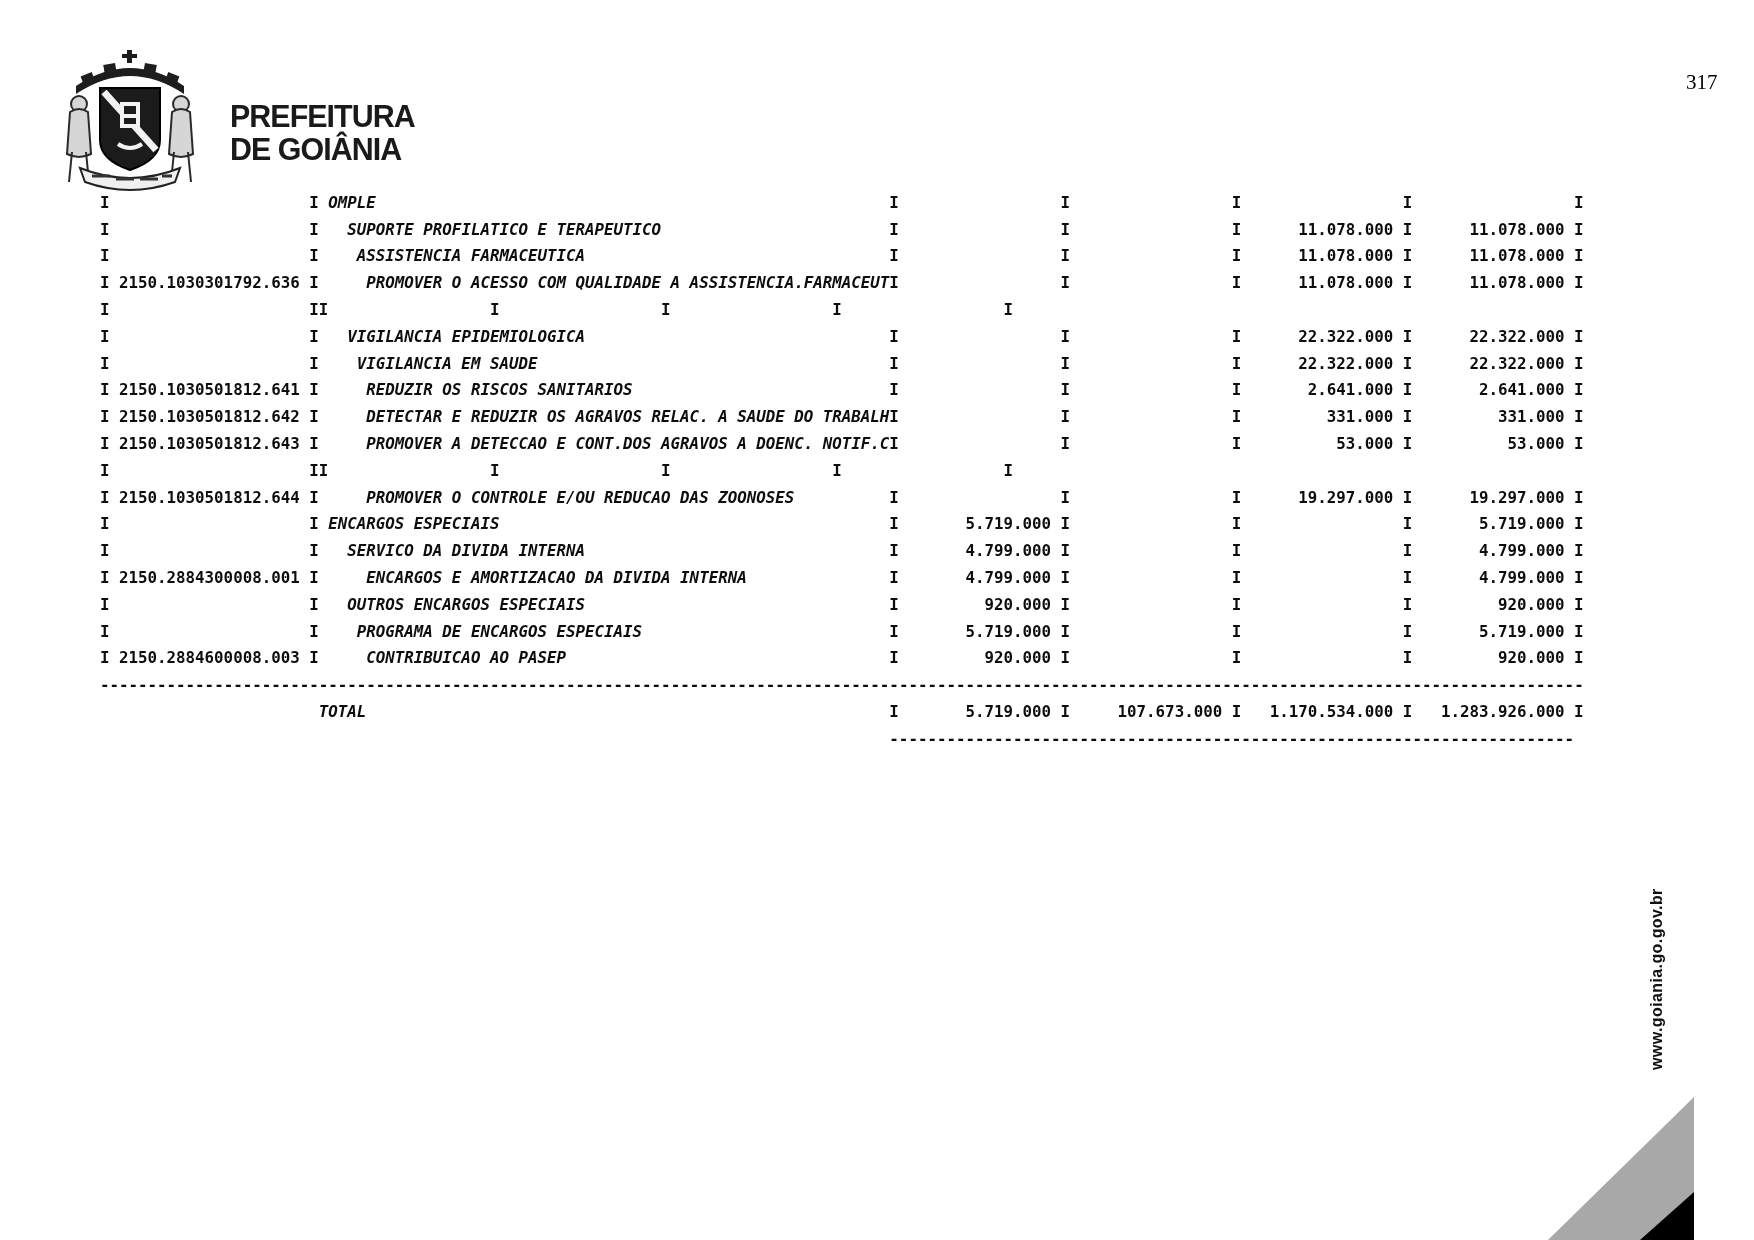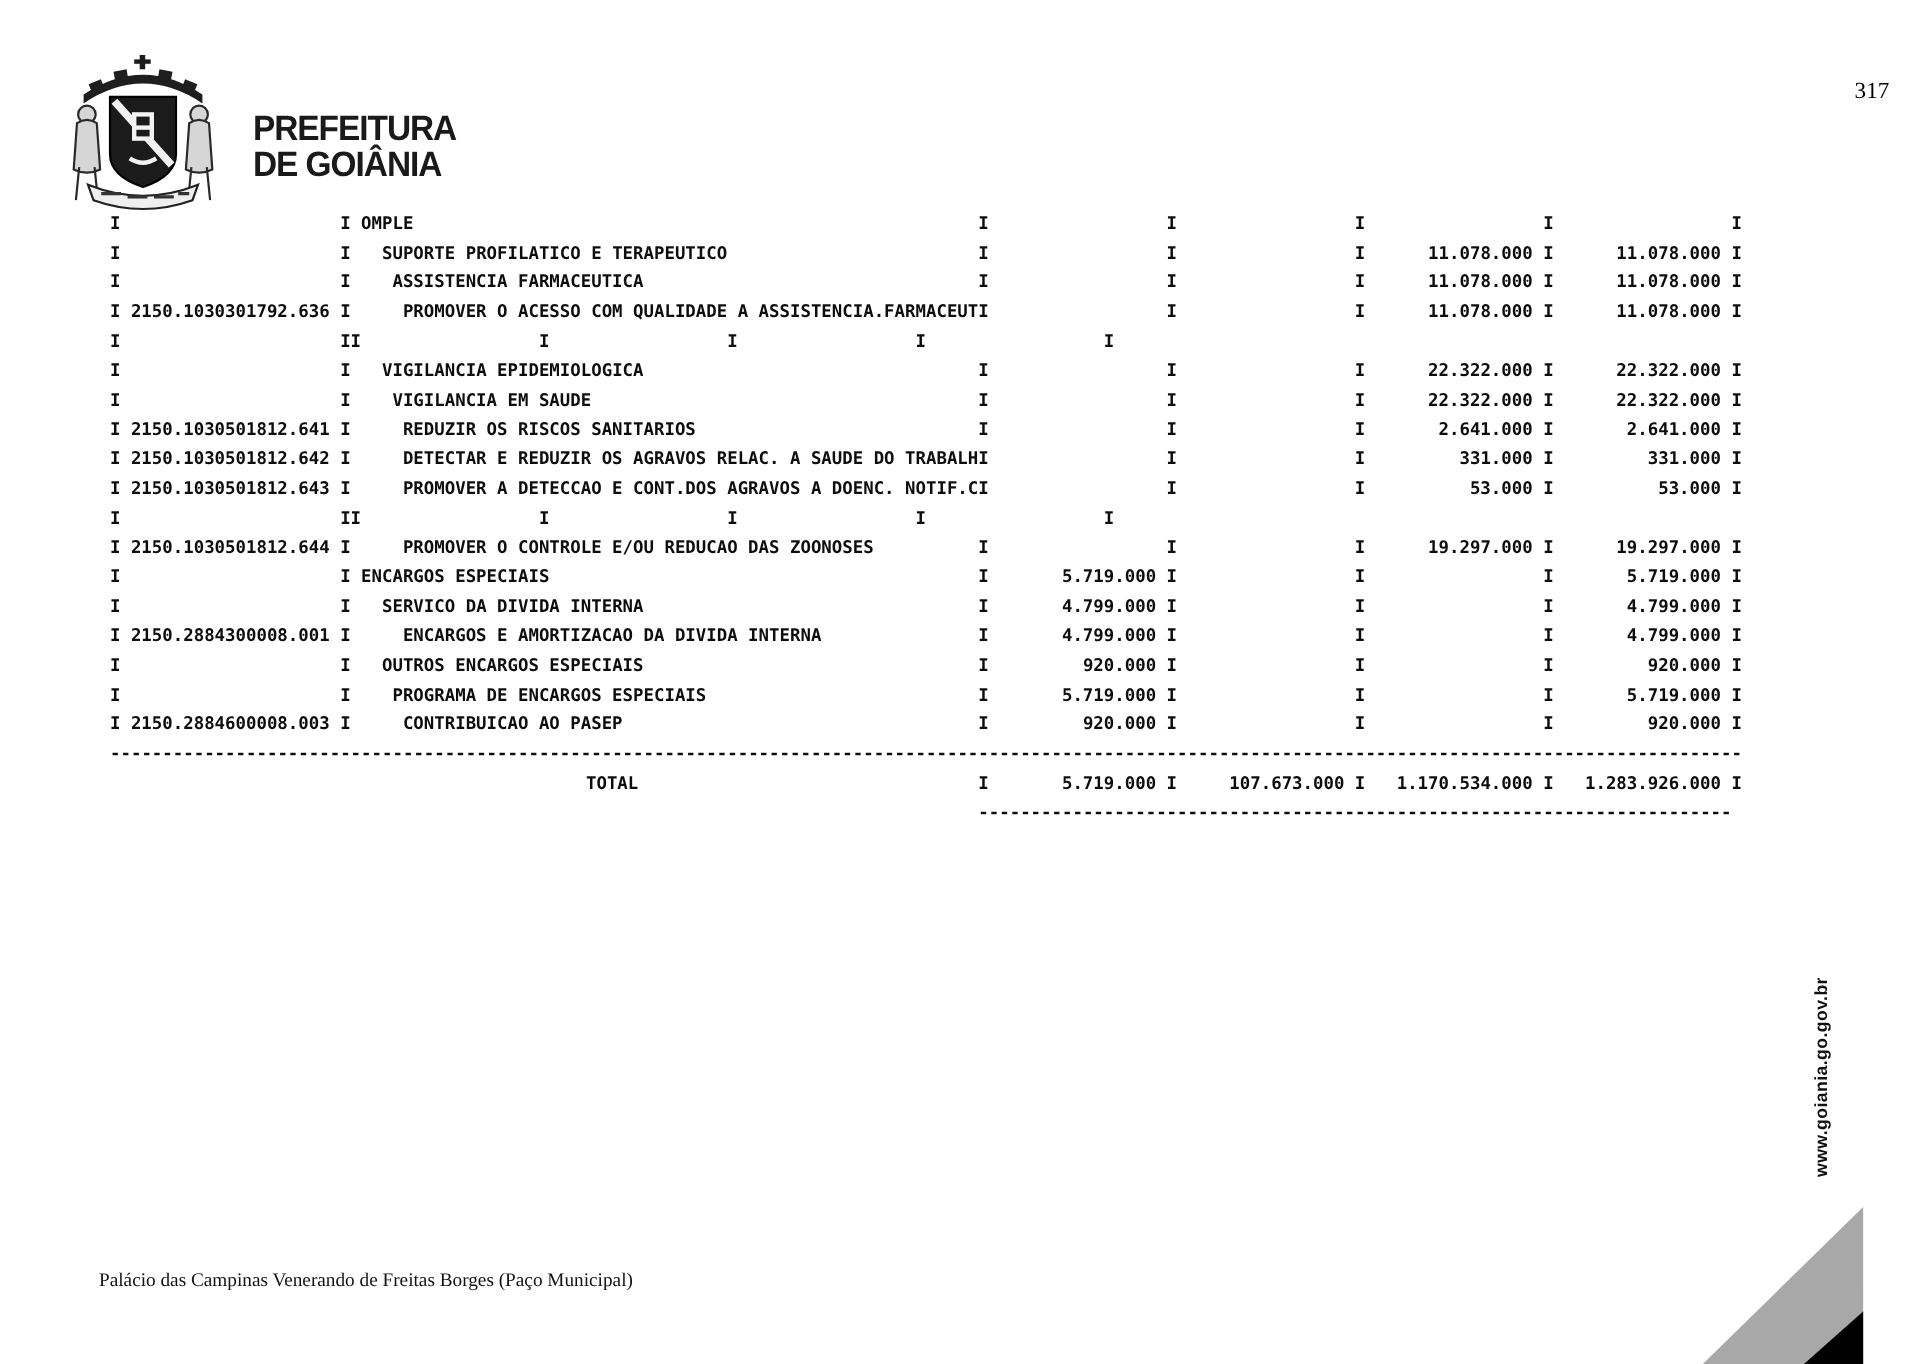--- a/index.html
+++ b/index.html
@@ -15,23 +15,23 @@
                font-size:21px;color:#000000;}
 
   
   #report{position:absolute;left:100px;top:189px;
           font-family:"DejaVu Sans Mono","Liberation Mono",monospace;
           font-weight:bold;font-size:15.8px;color:#0d0d0d;}
   #report .line{display:flex;height:26.8px;align-items:center;white-space:pre;}
   #report span{display:inline-block;box-sizing:border-box;flex:none;white-space:pre;overflow:visible;}
   #report .sep{width:1ch;}
   #report .code{width:21ch;padding-left:1ch;}
-  #report .desc{width:60ch;}
+  #report .desc{width:60ch;font-style:italic;}
   #report .val{width:17ch;text-align:right;padding-right:1ch;}
-  #report .total-label{text-align:center;padding-right:10ch;}
+  #report .total-label{text-align:left;padding-right:10ch;}
   #report .dash{letter-spacing:0;}
 
   
   #footer{position:absolute;left:90px;top:1152px;font-family:"Liberation Serif",serif;
           font-size:17.5px;line-height:22px;color:#121212;}
 
   
   #site-vertical{position:absolute;left:1648px;top:878px;height:192px;
                  writing-mode:vertical-rl;transform:rotate(180deg);
                  font-weight:bold;font-size:16px;letter-spacing:.4px;color:#101010;}
@@ -105,21 +105,20 @@
       <div class="line"><span class="sep">I</span><span class="code">2150.2884300008.001</span><span class="sep">I</span><span class="desc" style="padding-left: 5ch;">ENCARGOS E AMORTIZACAO DA DIVIDA INTERNA</span><span class="sep">I</span><span class="val">4.799.000</span><span class="sep">I</span><span class="val"></span><span class="sep">I</span><span class="val"></span><span class="sep">I</span><span class="val">4.799.000</span><span class="sep">I</span></div>
       <div class="line"><span class="sep">I</span><span class="code"></span><span class="sep">I</span><span class="desc" style="padding-left: 3ch;">OUTROS ENCARGOS ESPECIAIS</span><span class="sep">I</span><span class="val">920.000</span><span class="sep">I</span><span class="val"></span><span class="sep">I</span><span class="val"></span><span class="sep">I</span><span class="val">920.000</span><span class="sep">I</span></div>
       <div class="line"><span class="sep">I</span><span class="code"></span><span class="sep">I</span><span class="desc" style="padding-left: 4ch;">PROGRAMA DE ENCARGOS ESPECIAIS</span><span class="sep">I</span><span class="val">5.719.000</span><span class="sep">I</span><span class="val"></span><span class="sep">I</span><span class="val"></span><span class="sep">I</span><span class="val">5.719.000</span><span class="sep">I</span></div>
       <div class="line"><span class="sep">I</span><span class="code">2150.2884600008.003</span><span class="sep">I</span><span class="desc" style="padding-left: 5ch;">CONTRIBUICAO AO PASEP</span><span class="sep">I</span><span class="val">920.000</span><span class="sep">I</span><span class="val"></span><span class="sep">I</span><span class="val"></span><span class="sep">I</span><span class="val">920.000</span><span class="sep">I</span></div>
       <div class="line"><span class="dash" style="margin-left: 0ch;">------------------------------------------------------------------------------------------------------------------------------------------------------------</span></div>
       <div class="line"><span class="sep"> </span><span class="code"></span><span class="sep"> </span><span class="desc total-label">TOTAL</span><span class="sep">I</span><span class="val">5.719.000</span><span class="sep">I</span><span class="val">107.673.000</span><span class="sep">I</span><span class="val">1.170.534.000</span><span class="sep">I</span><span class="val">1.283.926.000</span><span class="sep">I</span></div>
       <div class="line"><span class="dash" style="margin-left: 83ch;">------------------------------------------------------------------------</span></div>
     </div>
 
   <div id="footer">
-    <div>Palácio das Campinas Venerando de Freitas Borges (Paço Municipal)</div>
   </div>
 
   <div id="site-vertical">www.goiania.go.gov.br</div>
 
   <svg id="corner" viewBox="0 0 146 143" xmlns="http://www.w3.org/2000/svg">
     <polygon points="0,143 146,0 146,143" fill="#a8a8a8"></polygon>
     <polygon points="92,143 146,95 146,143" fill="#000000"></polygon>
   </svg>
 
 </div>

